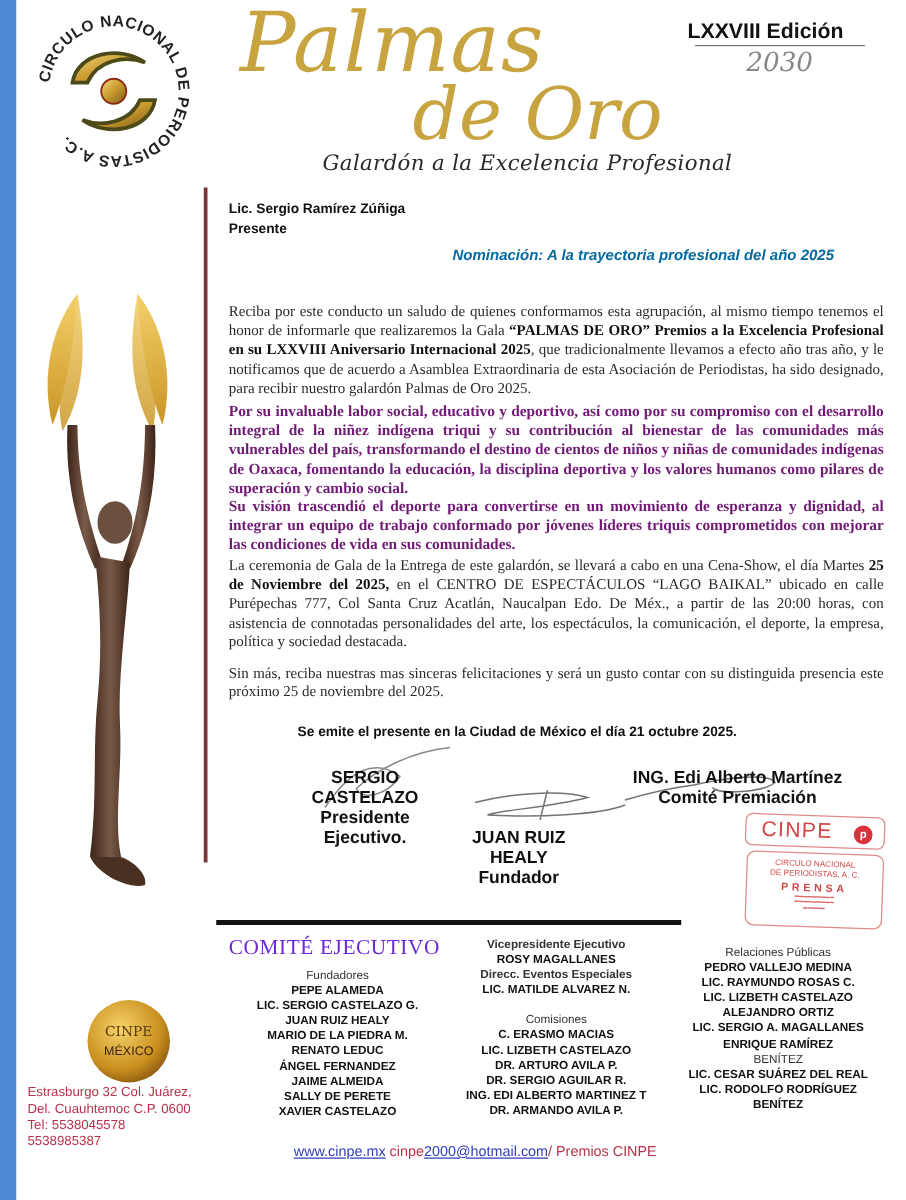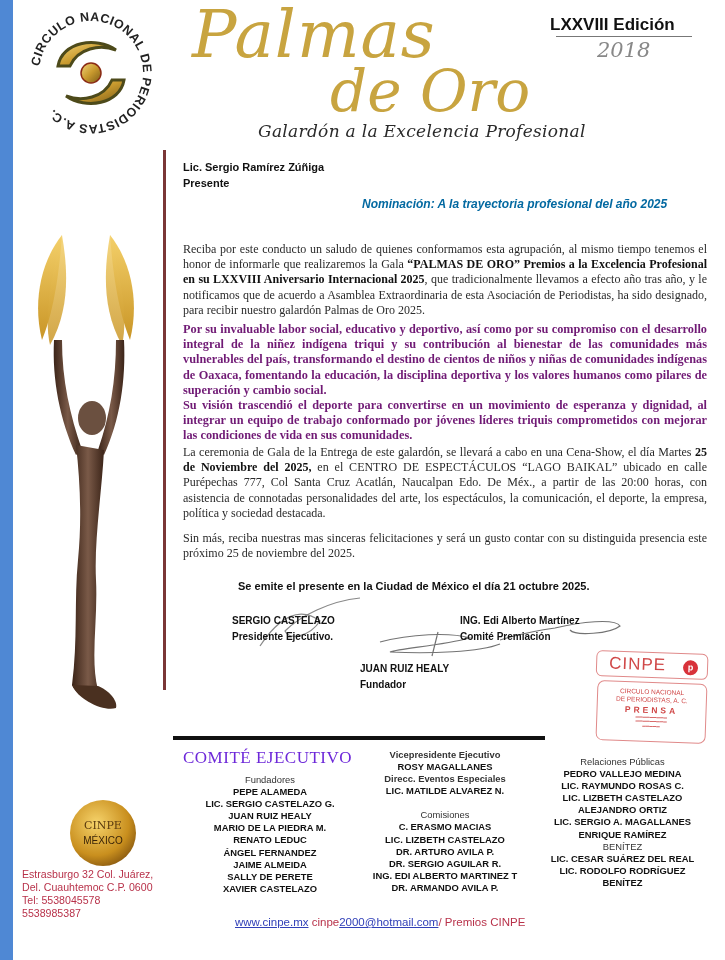--- a/index.html
+++ b/index.html
@@ -30,23 +30,23 @@
 
   .para { position: absolute; left: 183px; width: 524px; font-size: 12px; line-height: 15.2px; text-align: justify; color: #2a2a2a; }
   .para b { color: #111; }
   .p1 { top: 242px; }
   .p2 { top: 322px; font-weight: bold; font-size: 12.3px; color: #701a75; }
   .p3 { top: 445px; }
   .p4 { top: 531px; }
 
   .issued { position: absolute; left: 238px; top: 580px; font-family: "Liberation Sans", sans-serif; font-weight: bold; font-size: 11px; color: #111; }
 
-  .sig { position: absolute; font-family: "Liberation Sans", sans-serif; font-weight: bold; font-size: 10px; color: #111; text-align: left; line-height: 16px; }
+  .sig { position: absolute; font-family: "Liberation Sans", sans-serif; font-weight: bold; font-size: 14px; color: #111; text-align: center; line-height: 16px; }
   .sig1 { left: 232px; top: 613px; width: 120px; }
-  .sig2 { left: 460px; top: 613px; width: 170px; }
+  .sig2 { left: 505px; top: 613px; width: 170px; }
   .sig3 { left: 360px; top: 661px; width: 110px; }
   .scribble { position: absolute; pointer-events: none; }
 
   
   .stamp { position: absolute; left: 595px; top: 652px; width: 112px; height: 90px; transform: rotate(2deg); }
   .stamp-top { position: absolute; left: 0; top: 0; width: 112px; height: 26px; border: 1.5px solid #e08a8a; border-radius: 6px; }
   .stamp-cinpe { position: absolute; left: 12px; top: 2px; font-family: "Liberation Sans", sans-serif; font-size: 17px; color: #d04848; letter-spacing: 1px; }
   .stamp-dot { position: absolute; left: 86px; top: 6px; width: 15px; height: 15px; border-radius: 50%; background: #d8323a; color: #fff; font-size: 9px; text-align: center; line-height: 15px; font-family: "Liberation Sans", sans-serif; font-weight: bold; }
   .stamp-bottom { position: absolute; left: 2px; top: 30px; width: 110px; height: 60px; border: 1.5px solid #e08a8a; border-radius: 7px; text-align: center; font-family: "Liberation Sans", sans-serif; color: #d04848; }
   .stamp-l1 { font-size: 6.5px; margin-top: 5px; line-height: 8px; }
@@ -91,21 +91,21 @@
   <path d="M32,58 C36,34 70,28 90,42 C74,36 52,40 44,58 Z" fill="url(#gold)" stroke="#4d4a1a" stroke-width="3"></path>
   <path d="M98,72 C94,96 60,102 40,88 C56,94 78,90 86,72 Z" fill="url(#gold)" stroke="#4d4a1a" stroke-width="3"></path>
   <circle cx="65" cy="65" r="10" fill="url(#gold)" stroke="#8a2a14" stroke-width="1.5"></circle>
 </svg>
 
 <div class="title-palmas">Palmas</div>
 <div class="title-deoro">de Oro</div>
 <div class="subtitle">Galardón a la Excelencia Profesional</div>
 <div class="edition">LXXVIII Edición</div>
 <div class="edition-line"></div>
-<div class="edition-year">2018</div>
+<div class="edition-year">2030</div>
 
 <div class="v-rule"></div>
 
 <svg class="statue" viewBox="0 0 135 500">
   <defs>
     <linearGradient id="bronze" x1="0" y1="0" x2="1" y2="0">
       <stop offset="0" stop-color="#3b2418"></stop>
         <stop offset="0.5" stop-color="#7a5a48"></stop>
         <stop offset="1" stop-color="#3b2418"></stop>
     </linearGradient>

